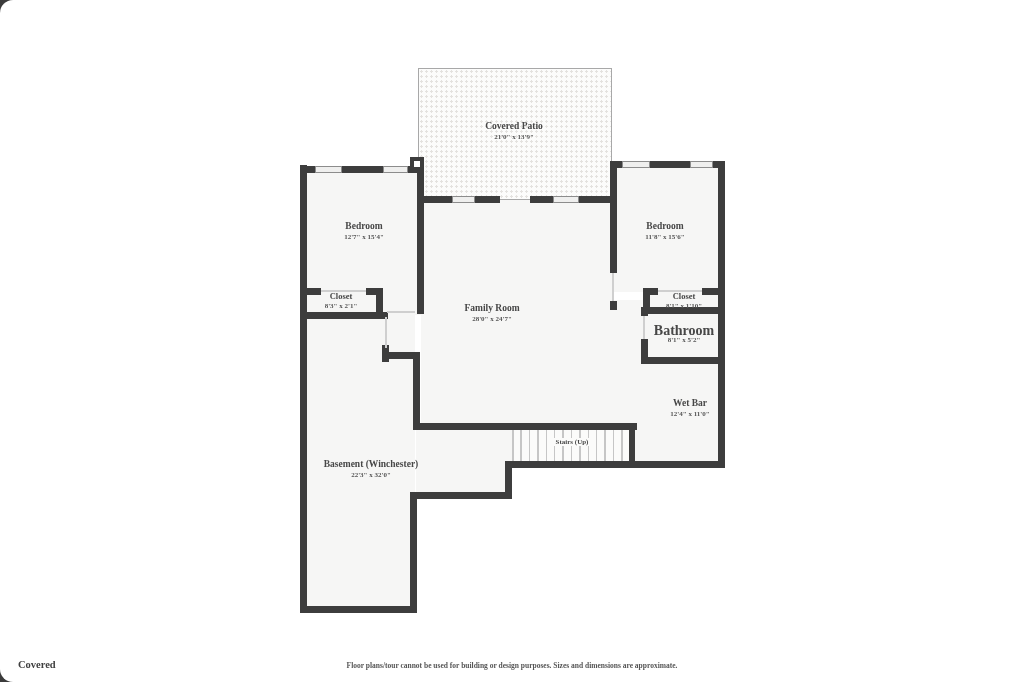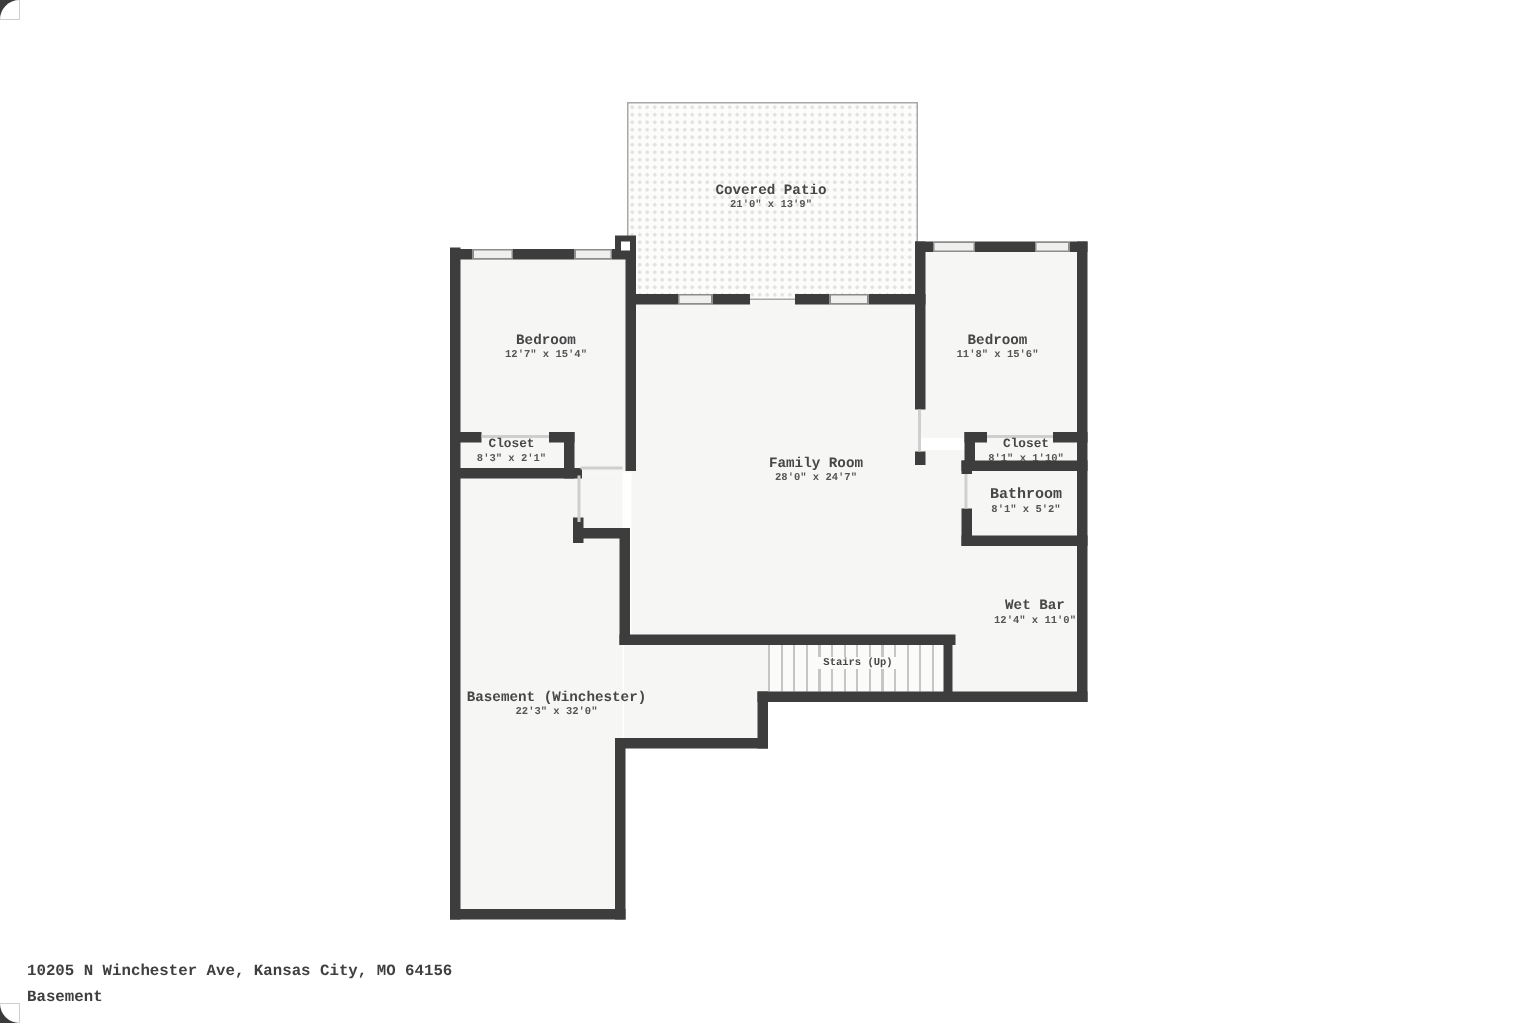--- a/index.html
+++ b/index.html
@@ -1,17 +1,17 @@
 <!DOCTYPE html>
 <html><head>
 <meta charset="utf-8">
 <style>
   html,body{margin:0;padding:0;background:#ffffff;}
   #page{position:relative;width:1024px;height:682px;background:#ffffff;overflow:hidden;
-        font-family:Liberation Mono, monospace;}
+        font-family:Liberation Serif, serif;}
   
   .fill{position:absolute;background:#f6f6f5;}
   .w{position:absolute;background:#3d3d3d;}
   .win{position:absolute;height:5px;background:#efefee;border:1px solid #8c8c8c;}
   .dl{position:absolute;background:#cfcfcf;}
   .patio{position:absolute;left:418px;top:68px;width:192px;height:130px;
          border:1px solid #a8a8a8;background-color:#fcfcfb;
          background-image:radial-gradient(#e4e2df 1px, transparent 1.1px);
          background-size:5px 5px;}
   .stairs{position:absolute;left:512px;top:430px;width:117px;height:31px;background:#fbfbfa;
@@ -118,42 +118,42 @@
     <div class="rd">21'0" x 13'9"</div>
   </div>
   <div class="room-label" style="left:364px;top:221px">
     <div class="rn">Bedroom</div>
     <div class="rd">12'7" x 15'4"</div>
   </div>
   <div class="room-label" style="left:341px;top:292px">
     <div class="rn" style="font-size:8.5px;line-height:9px">Closet</div>
     <div class="rd">8'3" x 2'1"</div>
   </div>
-  <div class="room-label" style="left:544px;top:303px">
+  <div class="room-label" style="left:492px;top:303px">
     <div class="rn">Family Room</div>
     <div class="rd">28'0" x 24'7"</div>
   </div>
   <div class="room-label" style="left:665px;top:221px">
     <div class="rn">Bedroom</div>
     <div class="rd">11'8" x 15'6"</div>
   </div>
   <div class="room-label" style="left:684px;top:292px">
     <div class="rn" style="font-size:8.5px;line-height:9px">Closet</div>
     <div class="rd">8'1" x 1'10"</div>
   </div>
   <div class="room-label" style="left:684px;top:326px">
-    <div class="rn" style="font-size:10px;line-height:9px">Bathroom</div>
+    <div class="rn" style="font-size:14px;line-height:9px">Bathroom</div>
     <div class="rd">8'1" x 5'2"</div>
   </div>
   <div class="room-label" style="left:690px;top:398px">
     <div class="rn">Wet Bar</div>
     <div class="rd">12'4" x 11'0"</div>
   </div>
   <div class="stairs-label">Stairs (Up)</div>
   <div class="room-label" style="left:371px;top:459px">
     <div class="rn">Basement (Winchester)</div>
     <div class="rd">22'3" x 32'0"</div>
   </div>
 
-  <div class="addr">10205 N Winchester Ave, Kansas City, MO 64156</div>
-  <div class="lvl">Basement</div>
+  <div class="lvl">Covered</div>
+  <div class="disc">Floor plans/tour cannot be used for building or design purposes. Sizes and dimensions are approximate.</div>
 
 </div>
 
 </body></html>

